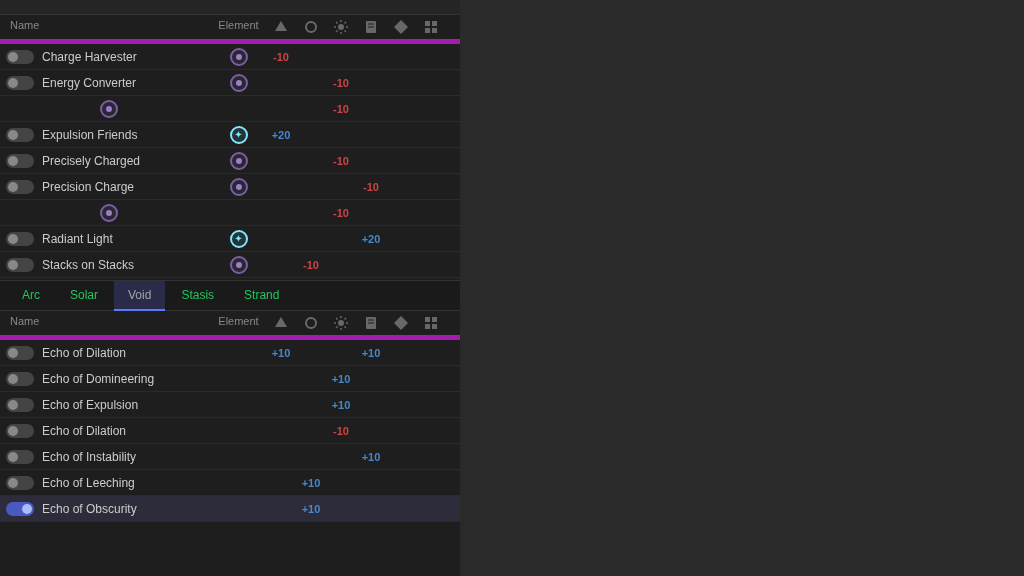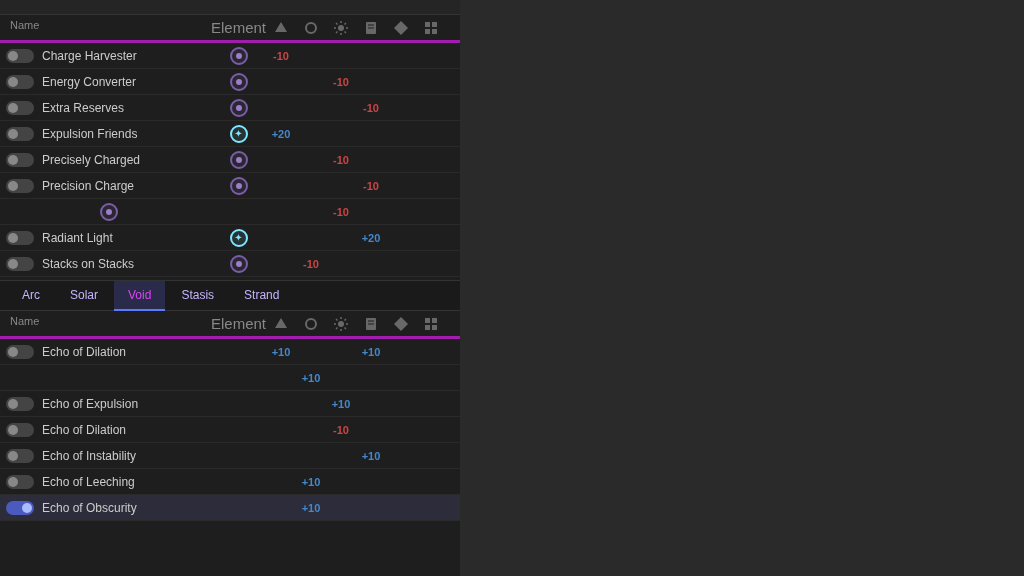--- a/index.html
+++ b/index.html
@@ -26,29 +26,29 @@
       color: #e0e0e0;
       padding: 8px 12px 6px 12px;
       background: #252525;
       border-bottom: 1px solid #333;
     }
     .table-header {
       display: grid;
       grid-template-columns: 205px 55px 30px 30px 30px 30px 30px 30px;
       padding: 4px 6px;
       background: #1e1e1e;
-      border-bottom: 3px solid #a21caf;
+      border-bottom: 5px solid #a21caf;
     }
     .table-header .col-name {
       font-size: 11px;
       color: #888;
       padding-left: 4px;
     }
     .table-header .col-element {
-      font-size: 15px;
+      font-size: 11px;
       color: #888;
       text-align: center;
     }
     .col-icon {
       display: flex;
       align-items: center;
       justify-content: center;
     }
     .col-icon svg {
       width: 16px;
@@ -152,31 +152,31 @@
       border-top: 1px solid #333;
       border-bottom: 1px solid #333;
       padding: 0 8px;
       display: flex;
       align-items: center;
       gap: 2px;
     }
     .tab-btn {
       padding: 7px 14px;
       font-size: 12px;
-      color: #c4b5fd;
+      color: #22c55e;
       cursor: pointer;
       border-bottom: 2px solid transparent;
       margin-bottom: -1px;
       background: none;
       border-top: none;
       border-left: none;
       border-right: none;
     }
     .tab-btn.active {
-      color: #d946ef;
+      color: #a3a3a3;
       border-bottom: 2px solid #5b7bff;
       background: #2a2a4a;
     }
     .right-panel {
       flex: 1;
       background: #2a2a2a;
     }
   </style>
 </head>
 <body>
@@ -260,24 +260,20 @@
           </div>
         </div>
     <div class="val-cell"></div>
         <div class="val-cell"></div>
         <div class="val-cell val-neg">-10</div>
         <div class="val-cell"></div>
         <div class="val-cell"></div>
         <div class="val-cell"></div>
   </div>
       <div class="table-row">
-    <div class="row-name-cell">
-      <div class="toggle "></div>
-      <span class="row-name">Extra Reserves</span>
-    </div>
     <div class="element-cell">
           <div class="element-icon element-void">
             <div class="element-dot"></div>
           </div>
         </div>
     <div class="val-cell"></div>
         <div class="val-cell"></div>
         <div class="val-cell"></div>
         <div class="val-cell val-neg">-10</div>
         <div class="val-cell"></div>
@@ -454,20 +450,24 @@
     </div>
     <div class="element-cell"></div>
     <div class="val-cell val-pos">+10</div>
         <div class="val-cell"></div>
         <div class="val-cell"></div>
         <div class="val-cell val-pos">+10</div>
         <div class="val-cell"></div>
         <div class="val-cell"></div>
   </div>
       <div class="table-row">
+    <div class="row-name-cell">
+      <div class="toggle "></div>
+      <span class="row-name">Echo of Domineering</span>
+    </div>
     <div class="element-cell"></div>
     <div class="val-cell"></div>
         <div class="val-cell"></div>
         <div class="val-cell val-pos">+10</div>
         <div class="val-cell"></div>
         <div class="val-cell"></div>
         <div class="val-cell"></div>
   </div>
       <div class="table-row">
     <div class="row-name-cell">

